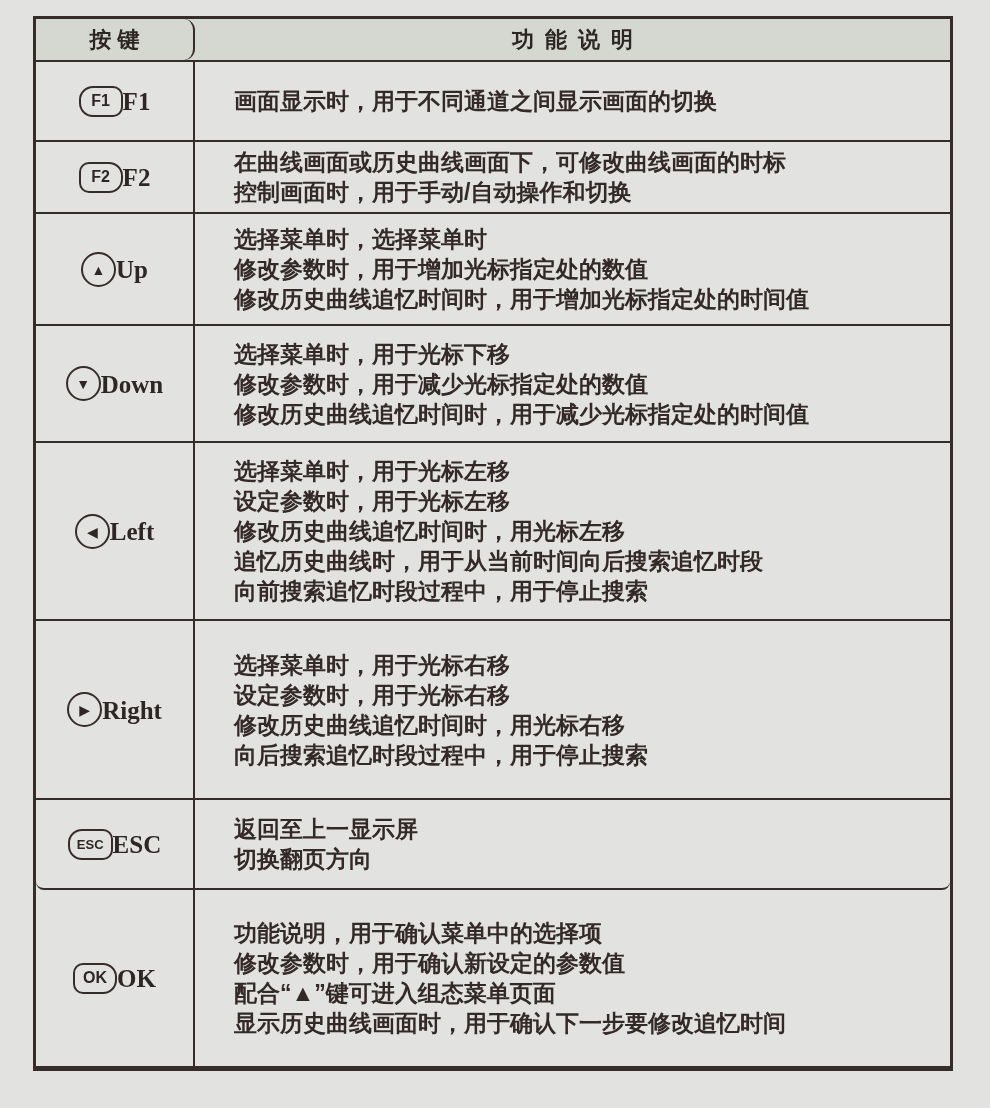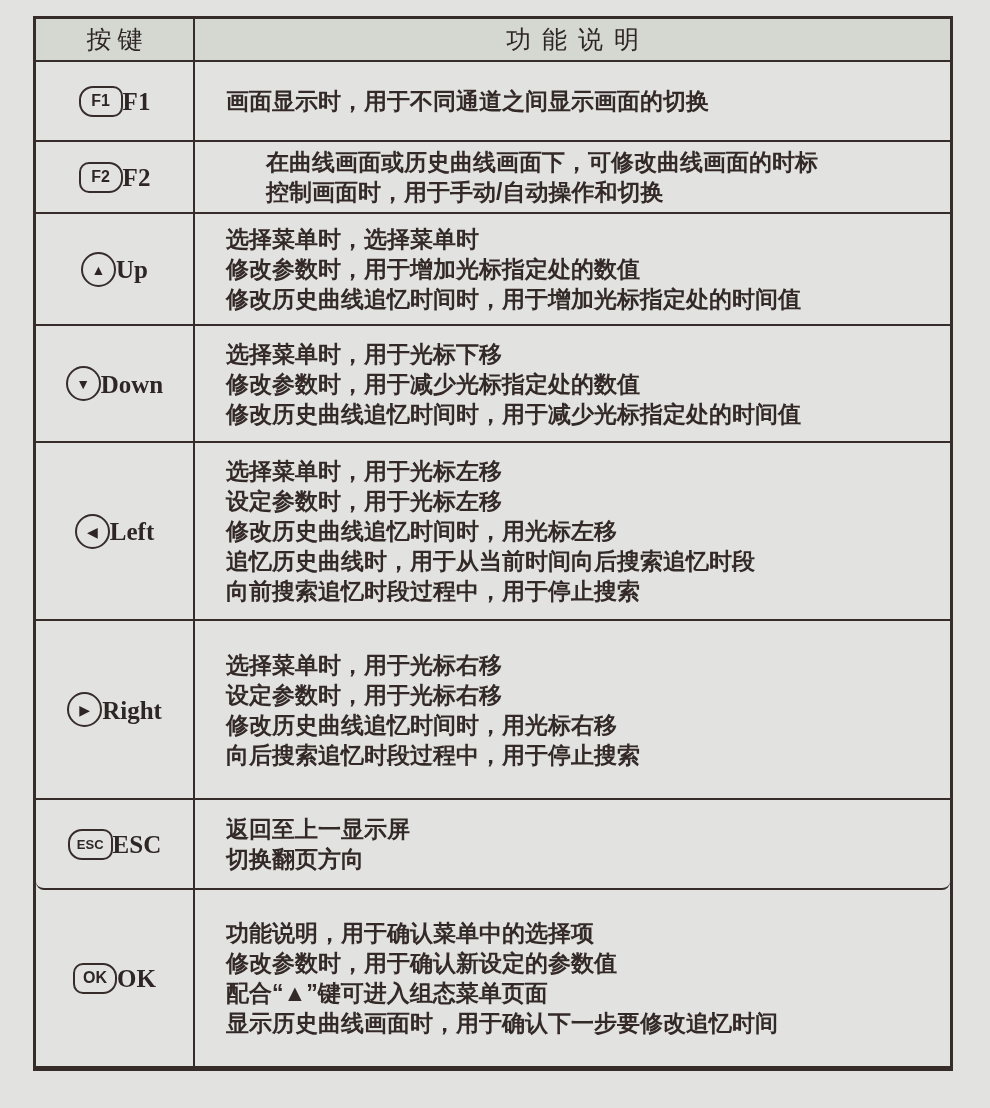--- a/index.html
+++ b/index.html
@@ -22,40 +22,41 @@
   }
   .header-row{
     display:flex;
     height:43px;flex:0 0 43px;
     background:#d5d8d1;
     border-bottom:2px solid #362d2a;
     box-sizing:border-box;
   }
   .hcell{
     display:flex;align-items:center;justify-content:center;
-    font-weight:normal;font-size:25px;
+    font-weight:bold;font-size:22px;
     color:#2e2624;
+    border-radius:11px;
   }
   .key-col{
     width:159px;flex:0 0 159px;
     border-right:2px solid #362d2a;
     box-sizing:border-box;
   }
   .desc-col{flex:1;}
   .hcell.key-col{letter-spacing:6px;text-indent:6px;}
   .hcell.desc-col{letter-spacing:11px;text-indent:11px;}
 
   .body-rows{flex:1;display:flex;flex-direction:column;}
   .row{
     display:flex;
     border-bottom:2px solid #362d2a;
     box-sizing:border-box;
   }
   .body-rows .row:nth-child(1){flex:0 0 80px;}
-  .body-rows .row:nth-child(2){flex:0 0 72px;gap:40px;}
+  .body-rows .row:nth-child(2){flex:0 0 72px;}
   .body-rows .row:nth-child(3){flex:0 0 112px;}
   .body-rows .row:nth-child(4){flex:0 0 117px;}
   .body-rows .row:nth-child(5){flex:0 0 178px;}
   .body-rows .row:nth-child(6){flex:0 0 179px;}
   .body-rows .row:nth-child(7){flex:0 0 90px;border-radius:8px;}
   .body-rows .row:nth-child(8){flex:1;border-bottom:none;}
 
   .key-cell{
     display:flex;flex-direction:row;
     align-items:center;justify-content:center;
@@ -89,20 +90,21 @@
     font-weight:bold;
     font-size:25px;
     margin-top:2px;
     color:#2e2624;
   }
   .desc-cell{
     flex:1;
     display:flex;flex-direction:column;justify-content:center;
     padding-left:31px;padding-right:10px;
     box-sizing:border-box;
+    margin-left:8px;
   }
   .line{
     font-size:23px;
     line-height:30px;
     font-weight:600;
     color:#332a28;
     white-space:nowrap;
   }
 </style>
 </head>

